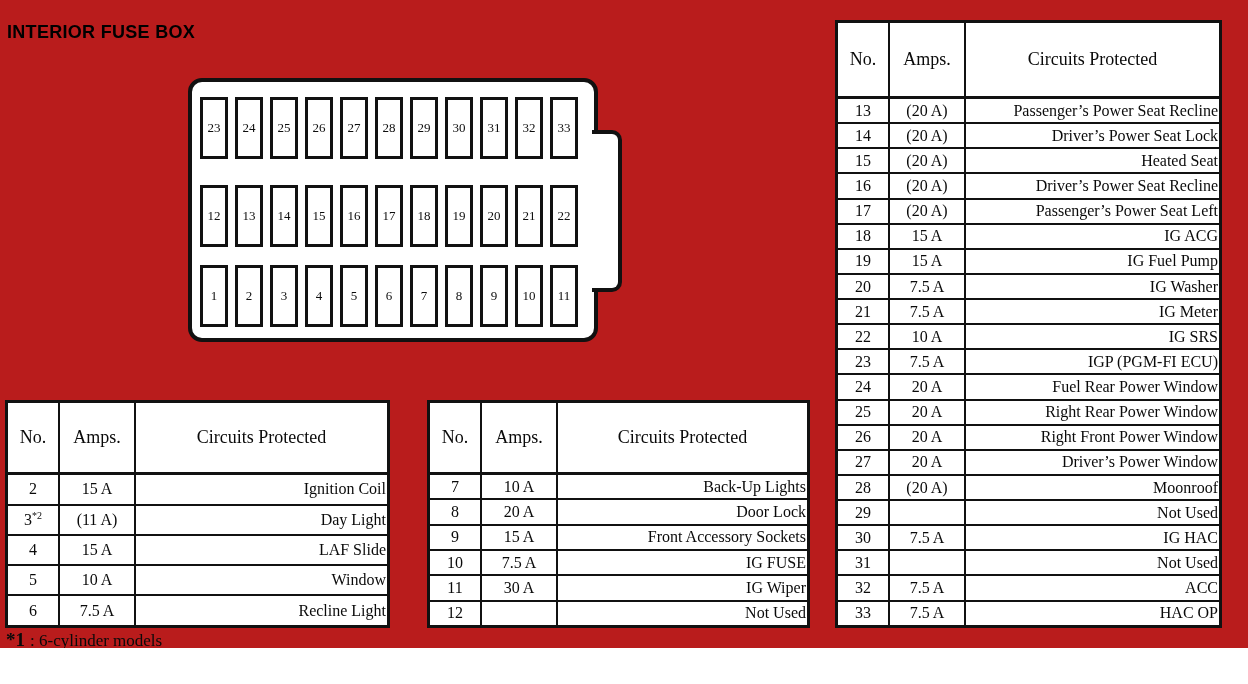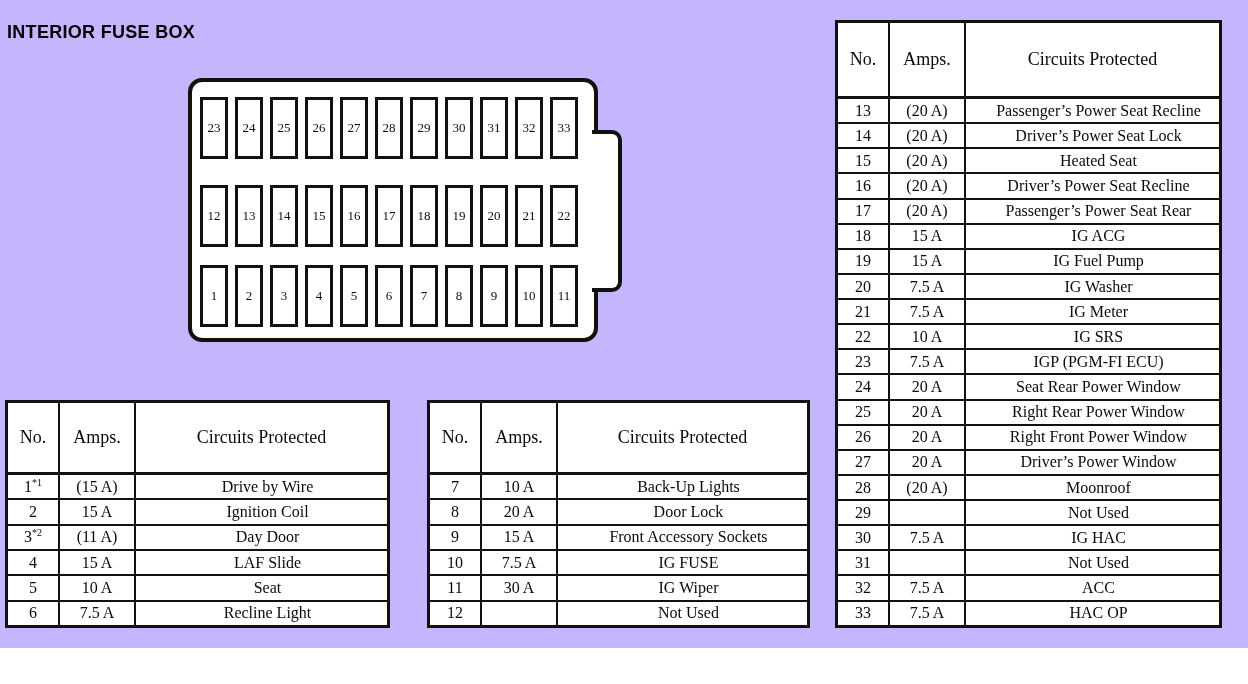--- a/index.html
+++ b/index.html
@@ -1,19 +1,19 @@
 <!DOCTYPE html>
 <html><head>
 <meta charset="utf-8">
 <style>
   html,body{margin:0;padding:0;background:#ffffff;}
   #screen{
     position:relative;
     width:1248px;height:648px;
-    background:#c4b5fd;
+    background:#b91c1c;
     color:#0d0d0d;
     font-family:"Liberation Serif", serif;
     overflow:hidden;
   }
   .page-title{
     position:absolute;left:7px;top:22px;
     font-family:"Liberation Sans", sans-serif;
     font-weight:bold;font-size:18px;letter-spacing:0.3px;color:#000;
     white-space:nowrap;
   }
@@ -47,21 +47,21 @@
   }
   .ftable table{border:3px solid #111;}
   .ftable th,.ftable td{border:2px solid #111;overflow:hidden;white-space:nowrap;}
   .ftable tr.hdr th{
     border-bottom-width:3px;
     font-size:18px;font-weight:normal;text-align:center;
   }
   .ftable th.col-no{width:48px;}
   .ftable th.col-amps{width:72px;}
   .ftable td.c-no,.ftable td.c-amps{text-align:center;}
-  .ftable td.c-circuit{padding-left:13px;text-align:center;}
+  .ftable td.c-circuit{padding-left:13px;text-align:right;}
   .ftable sup{font-size:10px;line-height:0;}
   
   .footnote{
     position:absolute;left:6px;
     font-size:17px;color:#0a0a0a;white-space:nowrap;
   }
   .fn-marker{font-weight:bold;font-size:19px;margin-right:5px;}
 </style>
 </head>
 <body>
@@ -116,43 +116,38 @@
 
   <div class="ftable" style="left:5px;top:400px;width:385px;height:228px">
       <table>
         <tbody>
           <tr class="hdr" style="height: 72px;">
             <th class="col-no">No.</th>
             <th class="col-amps">Amps.</th>
             <th class="col-circuit">Circuits Protected</th>
           </tr>
           <tr>
-            <td class="c-no">1<sup>*1</sup></td>
-            <td class="c-amps">(15 A)</td>
-            <td class="c-circuit">Drive by Wire</td>
-          </tr>
-          <tr>
             <td class="c-no">2</td>
             <td class="c-amps">15 A</td>
             <td class="c-circuit">Ignition Coil</td>
           </tr>
           <tr>
             <td class="c-no">3<sup>*2</sup></td>
             <td class="c-amps">(11 A)</td>
-            <td class="c-circuit">Day Door</td>
+            <td class="c-circuit">Day Light</td>
           </tr>
           <tr>
             <td class="c-no">4</td>
             <td class="c-amps">15 A</td>
             <td class="c-circuit">LAF Slide</td>
           </tr>
           <tr>
             <td class="c-no">5</td>
             <td class="c-amps">10 A</td>
-            <td class="c-circuit">Seat</td>
+            <td class="c-circuit">Window</td>
           </tr>
           <tr>
             <td class="c-no">6</td>
             <td class="c-amps">7.5 A</td>
             <td class="c-circuit">Recline Light</td>
           </tr>
         </tbody>
       </table>
     </div>
   <div class="ftable" style="left:427px;top:400px;width:383px;height:228px">
@@ -220,21 +215,21 @@
             <td class="c-circuit">Heated Seat</td>
           </tr>
           <tr>
             <td class="c-no">16</td>
             <td class="c-amps">(20 A)</td>
             <td class="c-circuit">Driver’s Power Seat Recline</td>
           </tr>
           <tr>
             <td class="c-no">17</td>
             <td class="c-amps">(20 A)</td>
-            <td class="c-circuit">Passenger’s Power Seat Rear</td>
+            <td class="c-circuit">Passenger’s Power Seat Left</td>
           </tr>
           <tr>
             <td class="c-no">18</td>
             <td class="c-amps">15 A</td>
             <td class="c-circuit">IG ACG</td>
           </tr>
           <tr>
             <td class="c-no">19</td>
             <td class="c-amps">15 A</td>
             <td class="c-circuit">IG Fuel Pump</td>
@@ -255,21 +250,21 @@
             <td class="c-circuit">IG SRS</td>
           </tr>
           <tr>
             <td class="c-no">23</td>
             <td class="c-amps">7.5 A</td>
             <td class="c-circuit">IGP (PGM-FI ECU)</td>
           </tr>
           <tr>
             <td class="c-no">24</td>
             <td class="c-amps">20 A</td>
-            <td class="c-circuit">Seat Rear Power Window</td>
+            <td class="c-circuit">Fuel Rear Power Window</td>
           </tr>
           <tr>
             <td class="c-no">25</td>
             <td class="c-amps">20 A</td>
             <td class="c-circuit">Right Rear Power Window</td>
           </tr>
           <tr>
             <td class="c-no">26</td>
             <td class="c-amps">20 A</td>
             <td class="c-circuit">Right Front Power Window</td>
@@ -306,14 +301,17 @@
           </tr>
           <tr>
             <td class="c-no">33</td>
             <td class="c-amps">7.5 A</td>
             <td class="c-circuit">HAC OP</td>
           </tr>
         </tbody>
       </table>
     </div>
 
+  <div class="footnote" style="top:629px">
+    <span class="fn-marker">*1</span><span>: 6-cylinder models</span>
+  </div>
 
 </div>
 
 </body></html>

